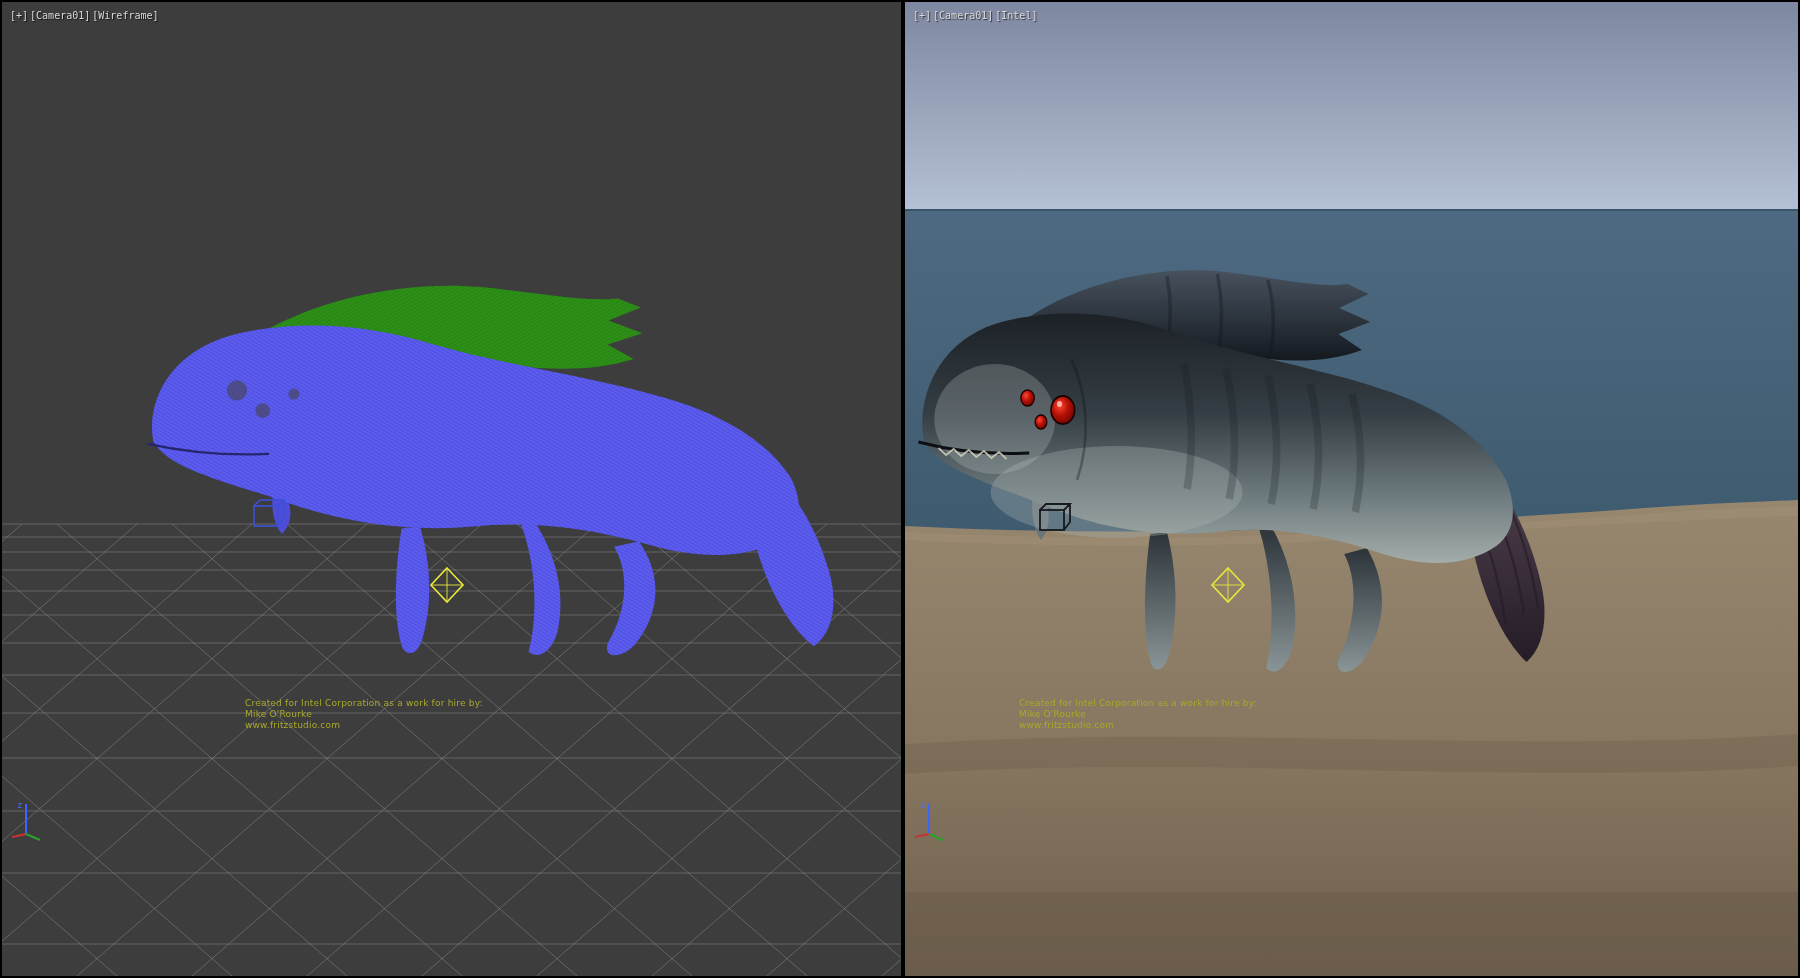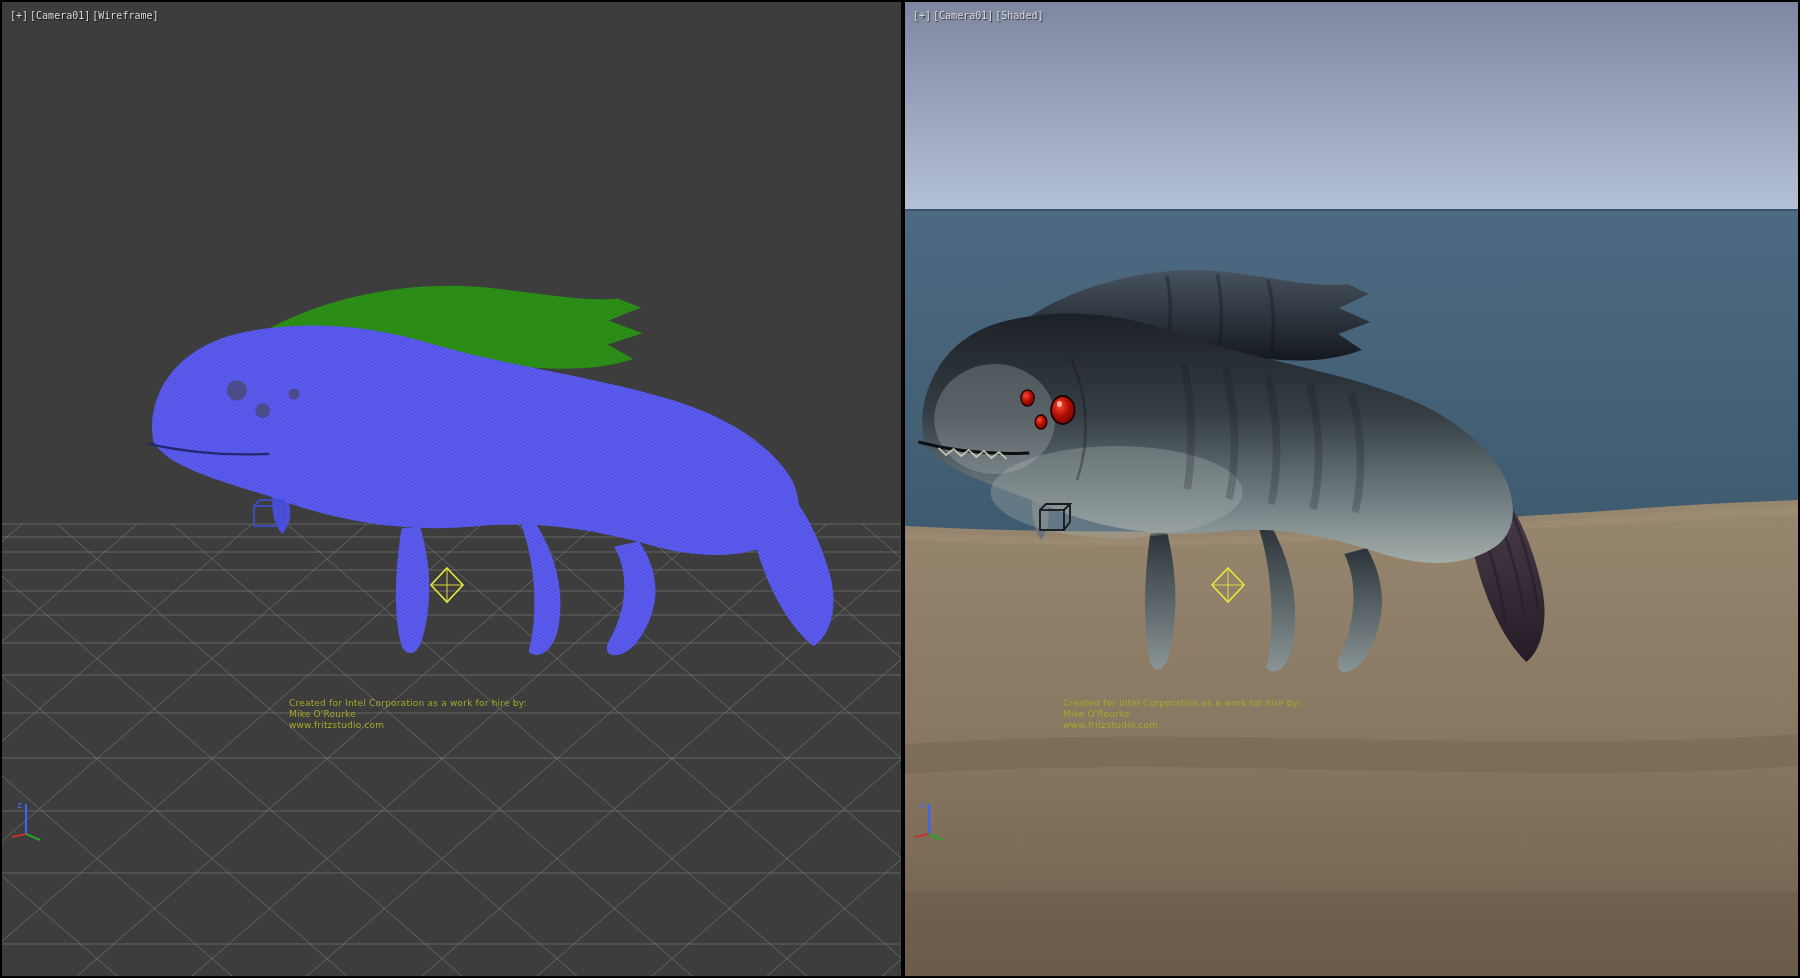--- a/index.html
+++ b/index.html
@@ -9,21 +9,21 @@
     display: flex; gap: 4px; padding: 2px; }
   .viewport { position: relative; height: 974px; overflow: hidden; }
   .vp-left  { width: 899px; background: var(--wireframe_bg, #3d3d3d); }
   .vp-right { width: 893px; background: var(--sea_bottom, #3e5a6e); }
   .vp-canvas { position: absolute; left: 0; top: 0; width: 100%; height: 100%; display: block; }
   .vp-label { position: absolute; top: 8px; left: 8px; z-index: 6; display: flex; gap: 2px;
     font-family: "DejaVu Sans Mono", "Liberation Mono", monospace; font-size: 10px;
     color: var(--label_text, #d9d9d9); text-shadow: 1px 1px 1px rgba(0,0,0,.65); }
   .vp-label .seg { cursor: default; }
   .watermark { position: absolute; z-index: 5; font-size: 9px; line-height: 11px;
-    color: var(--watermark_yellow, #a8a82a); letter-spacing: .2px; margin-left: 44px; }
+    color: var(--watermark_yellow, #a8a82a); letter-spacing: .2px; }
   .wm-left  { left: 243px; top: 696px; }
   .wm-right { left: 114px; top: 696px; }
   .axis-tripod { position: absolute; left: 8px; top: 790px; z-index: 5; }
   .axis-tripod text { font-size: 9px; fill: #4a6aff; font-family: "DejaVu Sans Mono", monospace; }
   .gridlines { stroke: var(--grid_line, #8d8d8d); stroke-width: 1; fill: none; opacity: .5; }
   svg { shape-rendering: geometricPrecision; }
 </style>
 </head>
 <body>
 
@@ -200,21 +200,21 @@
       </g>
       <g fill="none" style="stroke:var(--helper_yellow,#e8e83c)" stroke-width="1.6">
         <path d="M323 566 L339 583 L323 600 L307 583 Z"></path>
         <path d="M307 583 H339 M323 566 V600" stroke-width="1" opacity="0.9"></path>
       </g>
     </svg>
 
     <div class="vp-label">
       <span class="seg">[+]</span>
       <span class="seg">[Camera01]</span>
-      <span class="seg">[Shaded]</span>
+      <span class="seg">[Intel]</span>
     </div>
 
     <div class="watermark wm-right">
       <div>Created for Intel Corporation as a work for hire by:</div>
       <div>Mike O'Rourke</div>
       <div>www.fritzstudio.com</div>
     </div>
 
     <svg class="axis-tripod" width="44" height="50">
       <line x1="16" y1="42" x2="16" y2="12" stroke="#3c64ff" stroke-width="2"></line>

